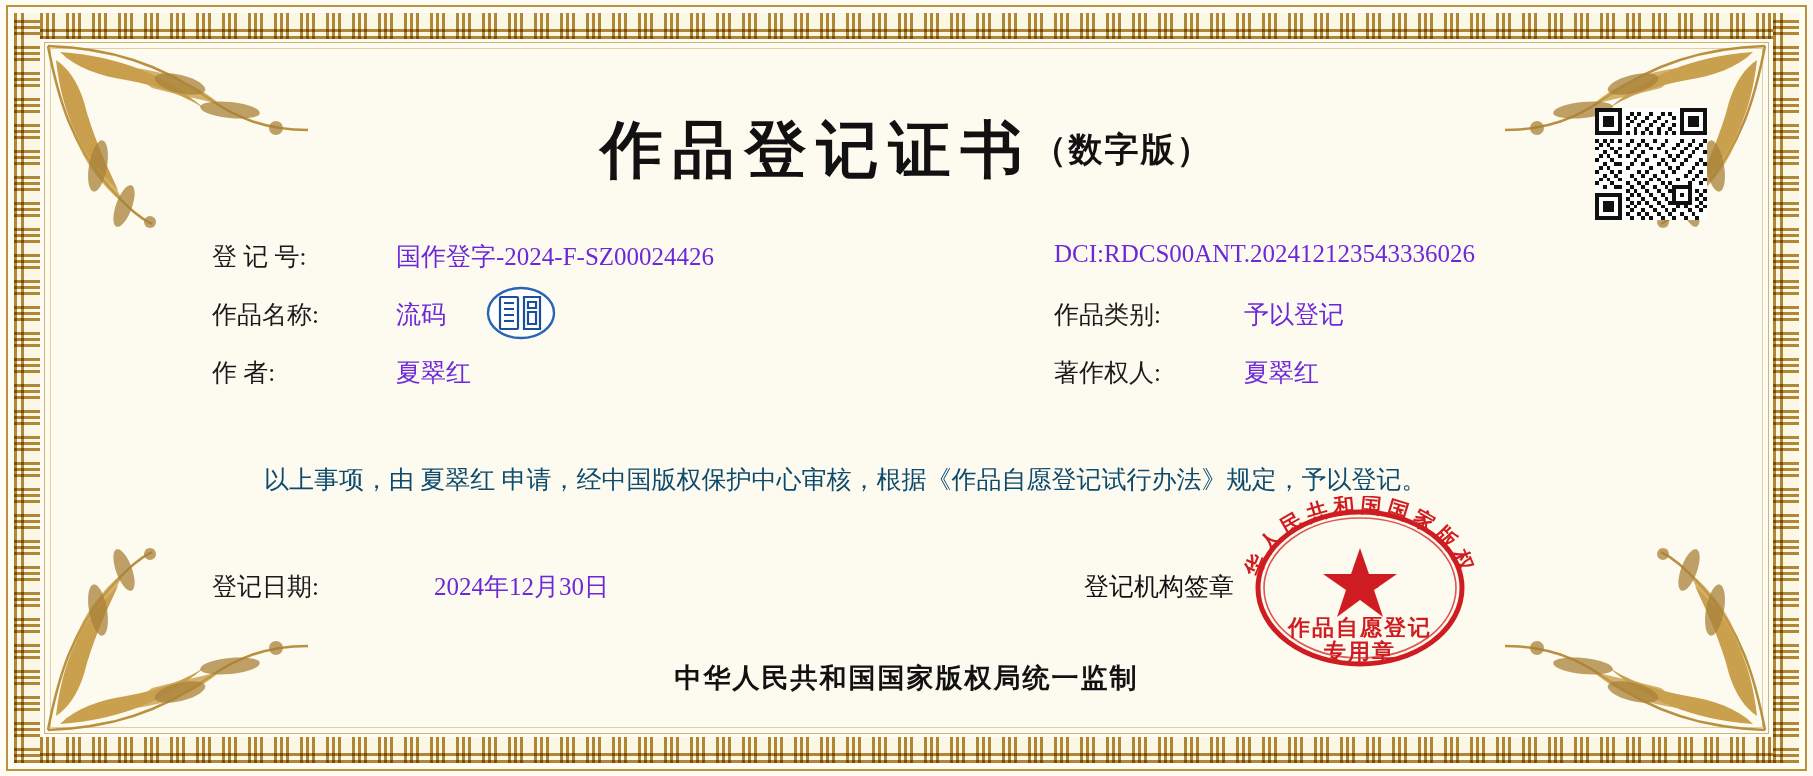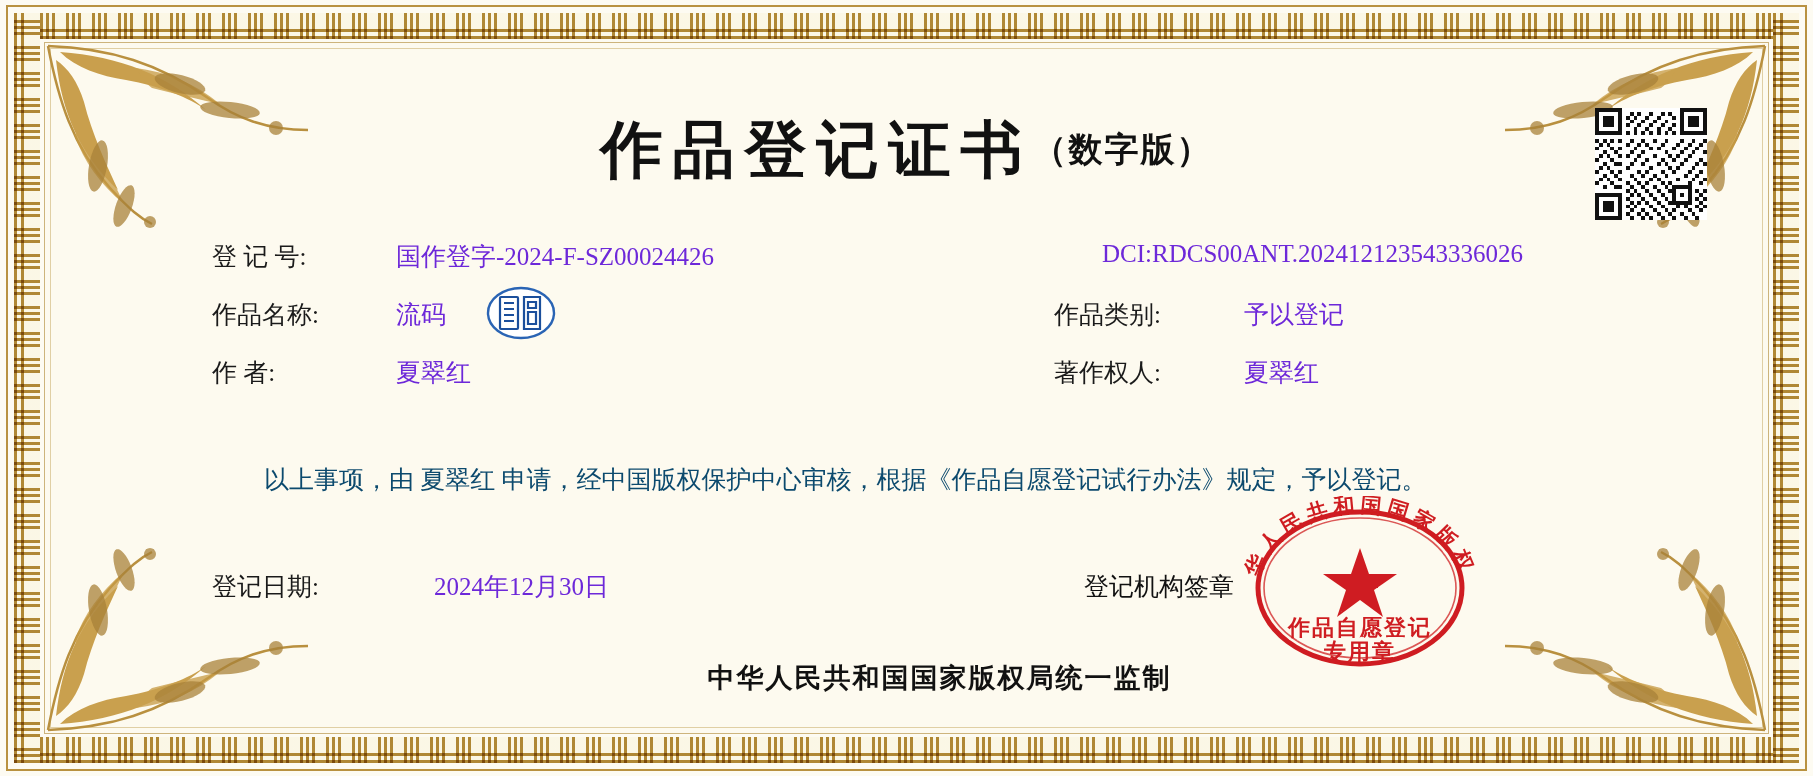--- a/index.html
+++ b/index.html
@@ -212,21 +212,20 @@
 
   .footer {
     position: absolute;
     left: 0; top: 600px;
     width: 1725px;
     text-align: center;
     font-size: 27px;
     font-weight: bold;
     letter-spacing: 2px;
     color: #111;
-    padding-left: 33px;
   }
 </style>
 </head>
 <body>
 
 <div id="certificate">
 
   <div class="outer-rule"></div>
   <div class="band-top"></div>
   <div class="band-bottom"></div>
@@ -381,21 +380,21 @@
           <path d="M9 28h1v1h-1zM12 28h1v1h-1zM14 28h1v1h-1zM17 28h1v1h-1zM20 28h1v1h-1zM23 28h1v1h-1zM26 28h1v1h-1z"></path>
         </g>
       </svg>
     </div>
 
     <div class="fields">
 
       <div class="field-row">
         <span class="fcell flabel col-l-label">登 记 号:</span>
         <span class="fcell fvalue col-l-value">国作登字-2024-F-SZ00024426</span>
-        <span class="fcell fvalue" style="left:1010px;margin-left:48px;">DCI:RDCS00ANT.202412123543336026</span>
+        <span class="fcell fvalue" style="left:1010px;">DCI:RDCS00ANT.202412123543336026</span>
       </div>
 
       <div class="field-row">
         <span class="fcell flabel col-l-label">作品名称:</span>
         <span class="fcell fvalue col-l-value">流码</span>
         <span class="work-seal">
           <svg width="74" height="58" viewBox="0 0 74 58">
             <ellipse cx="37" cy="29" rx="33" ry="25" fill="#ffffff" stroke="#2a64b4" stroke-width="2.4"></ellipse>
             <g stroke="#1b4f9c" stroke-width="2.2" fill="none">
               <rect x="16" y="13" width="18" height="32" rx="1"></rect>

